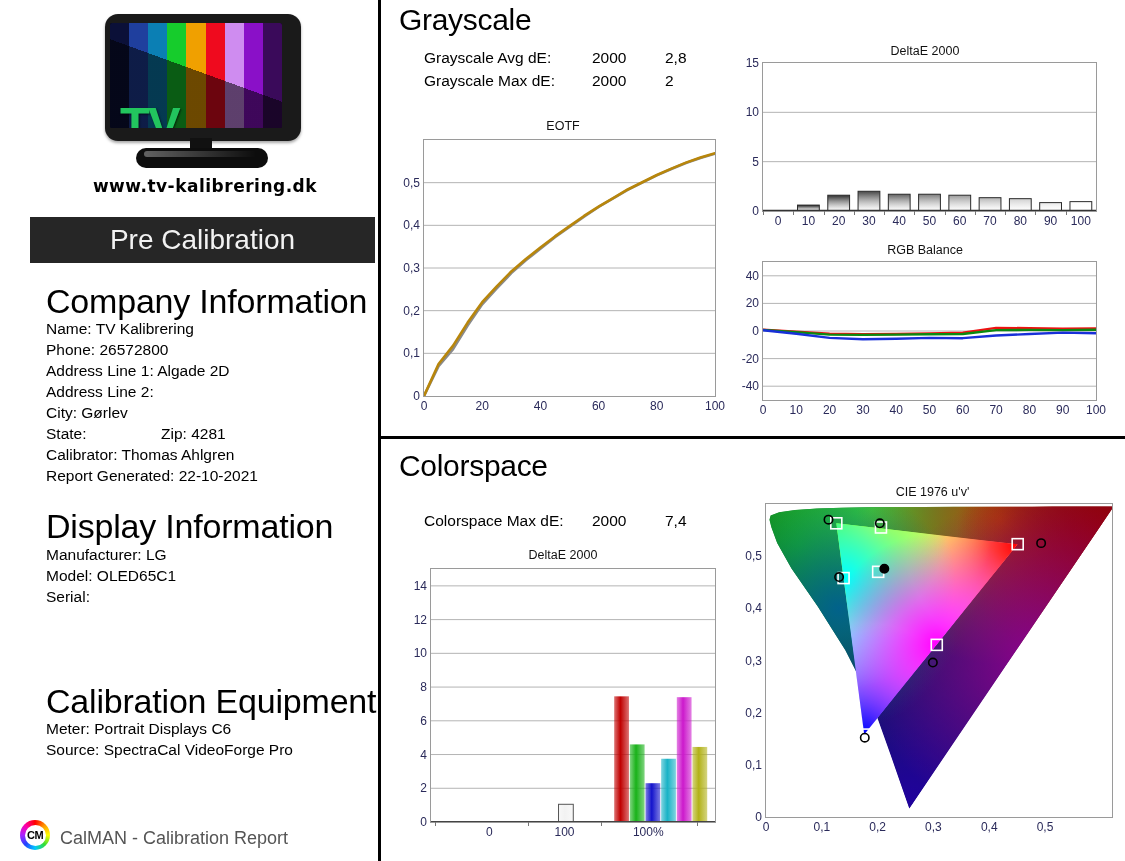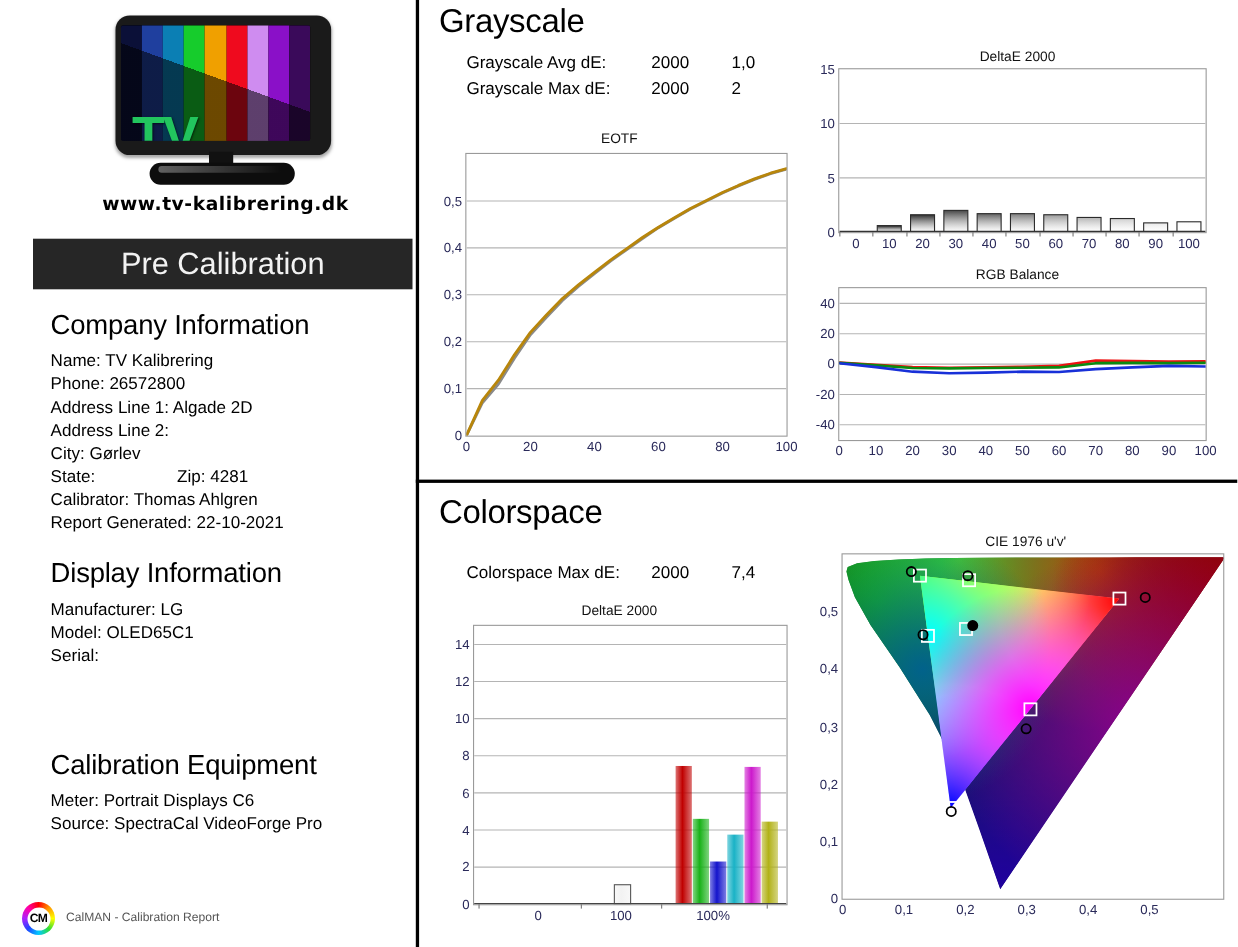--- a/index.html
+++ b/index.html
@@ -27,30 +27,30 @@
   .tv-neck{position:absolute;left:92px;top:126px;width:22px;height:14px;background:#111;}
   .tv-base{position:absolute;left:38px;top:136px;width:132px;height:20px;background:#0d0d0d;border-radius:10px;}
   .tv-base-hl{position:absolute;left:46px;top:139px;width:112px;height:6px;border-radius:6px;
               background:linear-gradient(90deg,rgba(255,255,255,.35),rgba(255,255,255,0));}
   #site-url{position:absolute;left:0;top:176px;width:378px;text-align:center;font-size:17px;font-weight:700;
             letter-spacing:.5px;font-family:"DejaVu Sans",sans-serif;padding-left:16px;}
 
   #banner{position:absolute;left:30px;top:217px;width:345px;height:46px;background:#262626;}
   #banner span{display:block;width:100%;text-align:center;color:#f2f2f2;font-size:28px;line-height:46px;font-weight:400;}
 
-  .sec-title{position:absolute;left:46px;font-size:25px;font-weight:400;letter-spacing:-.2px;}
+  .sec-title{position:absolute;left:46px;font-size:34px;font-weight:400;letter-spacing:-.2px;}
   .info-line{position:absolute;left:46px;font-size:15.5px;line-height:21px;white-space:pre;}
   .info-line .pad{display:inline-block;width:115px;}
 
   #footer-logo{position:absolute;left:20px;top:820px;width:30px;height:30px;border-radius:50%;
       background:conic-gradient(#ff0000,#ff9900,#ffff00,#33dd33,#00c8ff,#2244ff,#aa22ff,#ff00aa,#ff0000);
       display:flex;align-items:center;justify-content:center;}
   #footer-logo .inner{width:21px;height:21px;border-radius:50%;background:#fff;color:#000;font-size:11px;
       font-weight:700;display:flex;align-items:center;justify-content:center;letter-spacing:-.5px;}
-  #footer-text{position:absolute;left:60px;top:828px;font-size:11px;color:#555;}
+  #footer-text{position:absolute;left:60px;top:828px;font-size:18px;color:#555;}
 
   
   .big-head{position:absolute;font-size:30px;font-weight:400;letter-spacing:-.3px;}
   .de-row{position:absolute;font-size:15.5px;white-space:pre;}
   .de-row .lbl{display:inline-block;width:168px;margin-left:24px;}
   .de-row .mid{display:inline-block;width:73px;}
 
   .chart{position:absolute;}
   .chart .ctitle{position:absolute;width:100%;text-align:center;top:0;font-size:12.5px;color:#111;}
   .plot{position:absolute;border:1px solid #9a9a9a;background:#fff;box-sizing:border-box;}
@@ -120,21 +120,21 @@
     <div id="footer-logo">
       <div class="inner">CM</div>
     </div>
     <div id="footer-text">CalMAN - Calibration Report</div>
   </div>
 
   <div id="divider-v"></div>
   <div id="divider-h"></div>
 
   <div class="big-head" style="left:399px;top:3px">Grayscale</div>
-  <div class="de-row" style="left:400px;top:49px"><span class="lbl">Grayscale Avg dE:</span><span class="mid">2000</span><span>1,0</span></div>
+  <div class="de-row" style="left:400px;top:49px"><span class="lbl">Grayscale Avg dE:</span><span class="mid">2000</span><span>2,8</span></div>
   <div class="de-row" style="left:400px;top:72px"><span class="lbl">Grayscale Max dE:</span><span class="mid">2000</span><span>2</span></div>
 
   <div class="chart" id="chart-eotf" style="left:398px;top:119px;width:330px;height:300px">
     <div class="ctitle">EOTF</div>
     <div class="plot" id="plot-eotf" style="left:25px;top:20px;width:293px;height:258px">
         <svg width="291" height="256" style="position: absolute; left: 0px; top: 0px;">
           <line x1="0" y1="213.33333333333331" x2="291" y2="213.33333333333331" stroke="#b4b4b4" stroke-width="1"></line>
           <line x1="0" y1="170.66666666666666" x2="291" y2="170.66666666666666" stroke="#b4b4b4" stroke-width="1"></line>
           <line x1="0" y1="128" x2="291" y2="128" stroke="#b4b4b4" stroke-width="1"></line>
           <line x1="0" y1="85.33333333333331" x2="291" y2="85.33333333333331" stroke="#b4b4b4" stroke-width="1"></line>

